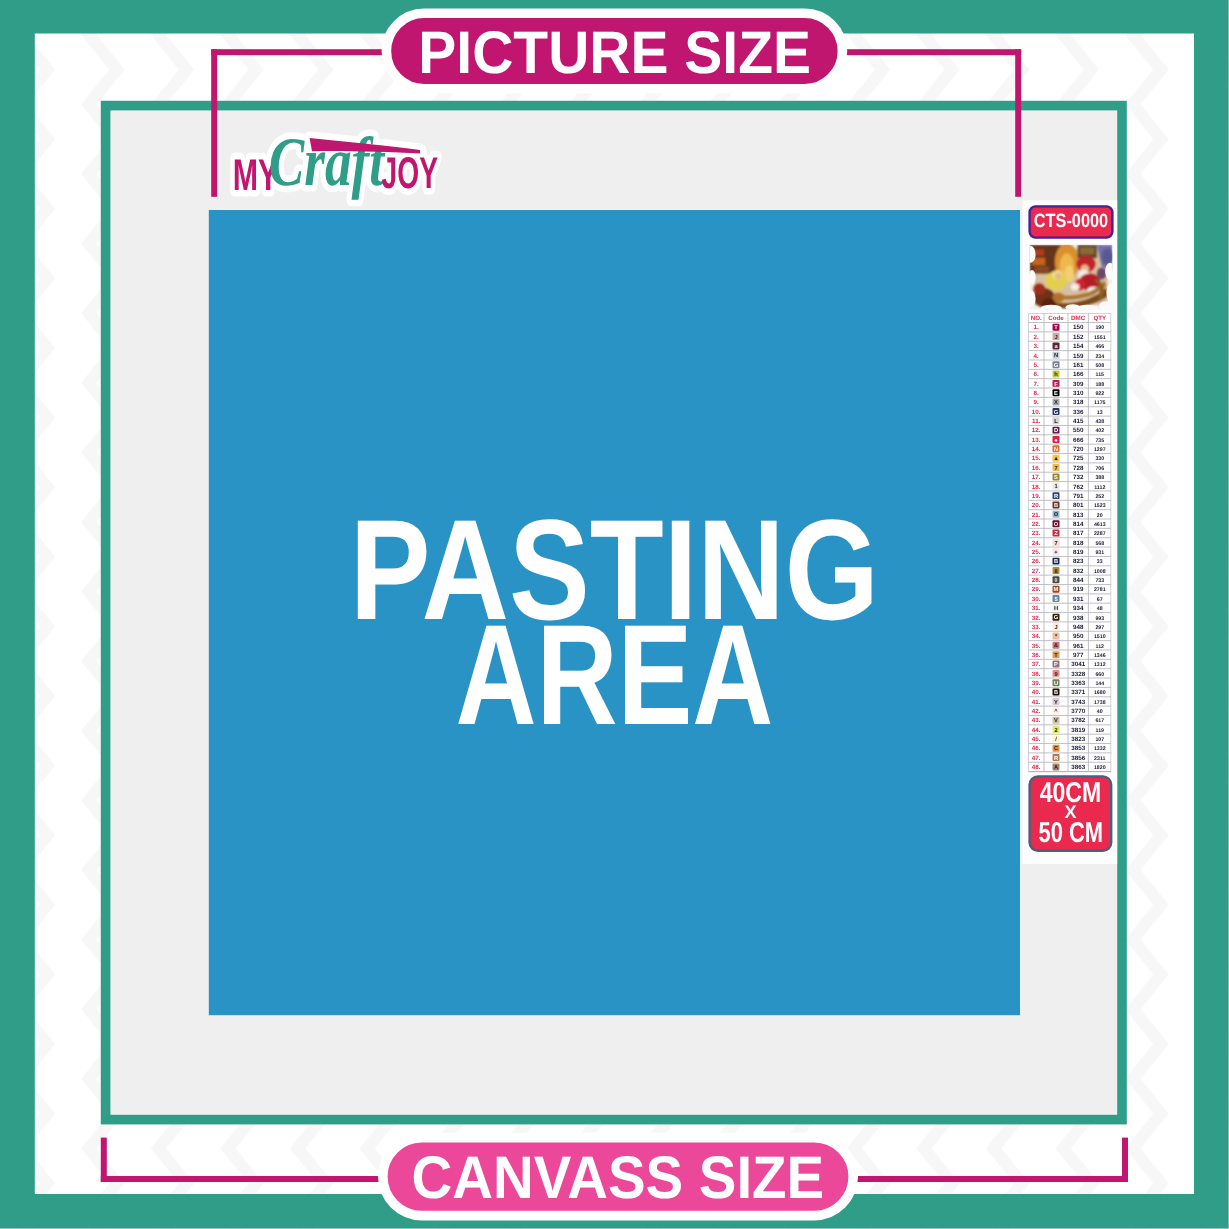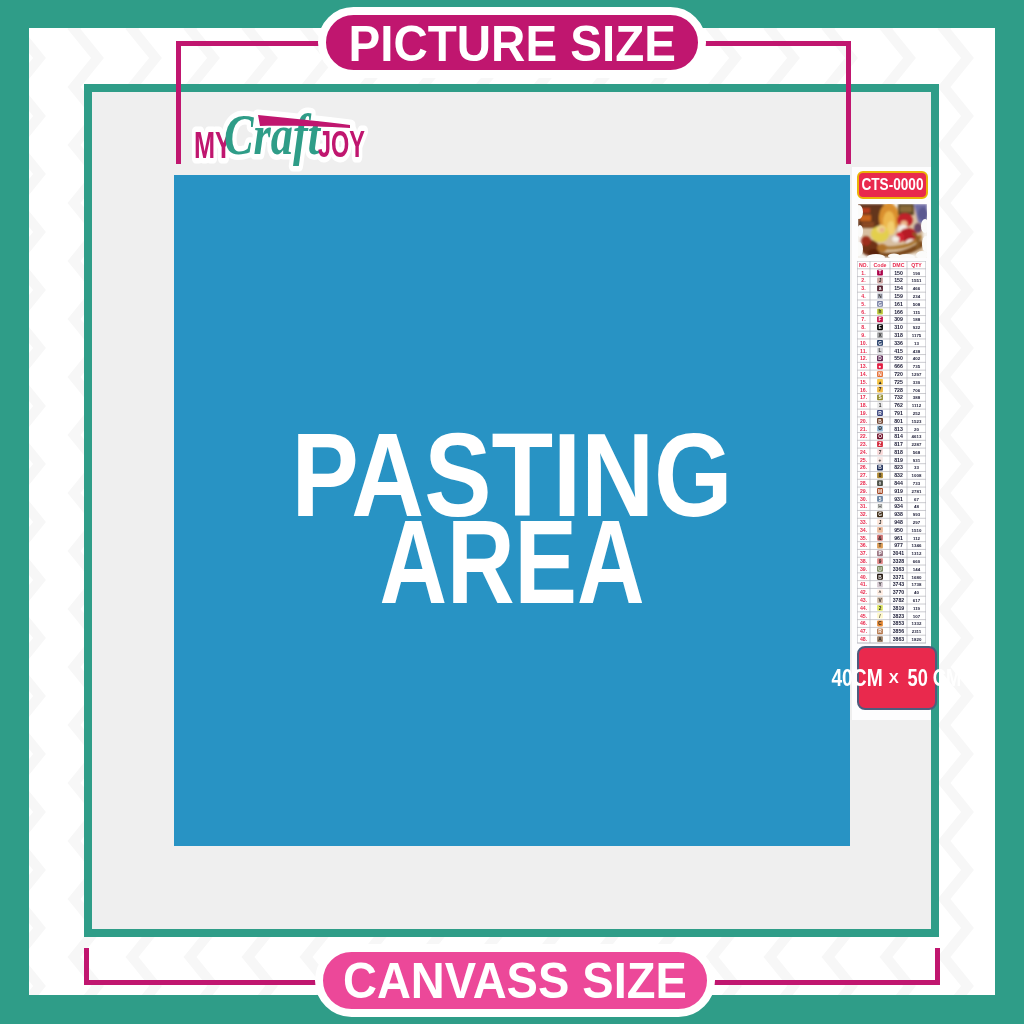--- a/index.html
+++ b/index.html
@@ -45,21 +45,21 @@
   <text x="8" y="66" font-family="Liberation Sans, sans-serif" font-weight="bold" font-size="37" fill="#c0166f" textLength="38" lengthAdjust="spacingAndGlyphs">MY</text>
 
   <text x="38" y="62" font-family="Liberation Serif, serif" font-style="italic" font-weight="bold" font-size="58" fill="#2f9d88" textLength="96" lengthAdjust="spacingAndGlyphs">Craft</text>
 
   <text x="132" y="65" font-family="Liberation Sans, sans-serif" font-weight="bold" font-size="37" fill="#c0166f" textLength="47" lengthAdjust="spacingAndGlyphs">JOY</text>
 
   <path d="M72,23 C104,26 140,30 164,33 L164,36 C136,34.5 102,33.5 74,34 Z" fill="#c0166f"></path>
 </svg>
 
 <div class="abs" style="left:857px;top:171px;width:71px;height:28px;box-sizing:border-box;background:#e9294d;
-     border:2px solid #eab308;border-radius:6px;z-index:4;display:flex;align-items:center;justify-content:center">
+     border:2px solid #4c1d95;border-radius:6px;z-index:4;display:flex;align-items:center;justify-content:center">
   <span style="color:#fff;font-weight:bold;font-size:16px;white-space:nowrap;display:inline-block;transform:scaleX(0.85)">CTS-0000</span>
 </div>
 
 <svg class="abs" style="left:858px;top:204px;z-index:4" width="69" height="54" viewBox="0 0 69 54">
 
   <rect width="69" height="54" fill="#f4f1ec"></rect>
   <g filter="url(#pblur)">
     <rect x="4" y="3" width="61" height="47" fill="#bc8e55" opacity="0.5"></rect>
 
     <rect x="0" y="0" width="30" height="24" fill="#63351a"></rect>
@@ -461,22 +461,22 @@
 <text x="41.5" y="372.21" font-size="5.2" font-weight="bold" fill="#20203a" text-anchor="middle" font-family="Liberation Sans, sans-serif">3856</text>
 <text x="59.5" y="372.21" font-size="4.4" font-weight="bold" fill="#20203a" text-anchor="middle" font-family="Liberation Sans, sans-serif">2311</text>
 
 <text x="6.5" y="380.01" font-size="5.2" font-weight="bold" fill="#e9294d" text-anchor="middle" font-family="Liberation Sans, sans-serif">48.</text>
 <rect x="20.10" y="375.21" width="5.8" height="5.8" rx="0.8" fill="#a4846b"></rect>
 <text x="23" y="379.91" font-size="4.8" font-weight="bold" fill="#2a2a2a" text-anchor="middle" font-family="Liberation Sans, sans-serif">A</text>
 <text x="41.5" y="380.01" font-size="5.2" font-weight="bold" fill="#20203a" text-anchor="middle" font-family="Liberation Sans, sans-serif">3863</text>
 <text x="59.5" y="380.01" font-size="4.4" font-weight="bold" fill="#20203a" text-anchor="middle" font-family="Liberation Sans, sans-serif">1820</text>
 </svg>
 
-<div class="abs" style="left:857px;top:646px;width:80px;height:64px;box-sizing:border-box;background:#e9294d;
-     border:2px solid #4d5d7d;border-radius:8px;z-index:4;display:flex;flex-direction:row;align-items:center;justify-content:center;line-height:1">
+<div class="abs" style="left:857px;top:646px;width:70px;height:64px;box-sizing:border-box;background:#e9294d;
+     border:2px solid #4d5d7d;border-radius:8px;z-index:4;display:flex;flex-direction:column;align-items:center;justify-content:center;line-height:1">
   <span style="color:#fff;font-weight:bold;font-size:24px;display:inline-block;white-space:nowrap;transform:scaleX(0.80);line-height:0.85">40CM</span>
   <span style="color:#fff;font-weight:bold;font-size:15px;display:inline-block;white-space:nowrap;line-height:0.9">X</span>
   <span style="color:#fff;font-weight:bold;font-size:24px;display:inline-block;white-space:nowrap;transform:scaleX(0.76);line-height:0.85">50 CM</span>
 </div>
 
 <div class="abs" style="left:176px;top:41px;width:675px;height:5px;background:#c0166f;z-index:5"></div>
 <div class="abs" style="left:176px;top:41px;width:5px;height:123px;background:#c0166f;z-index:5"></div>
 <div class="abs" style="left:846px;top:41px;width:5px;height:123px;background:#c0166f;z-index:5"></div>
 
 <div class="abs" style="left:84px;top:980px;width:856px;height:5px;background:#c0166f;z-index:5"></div>

